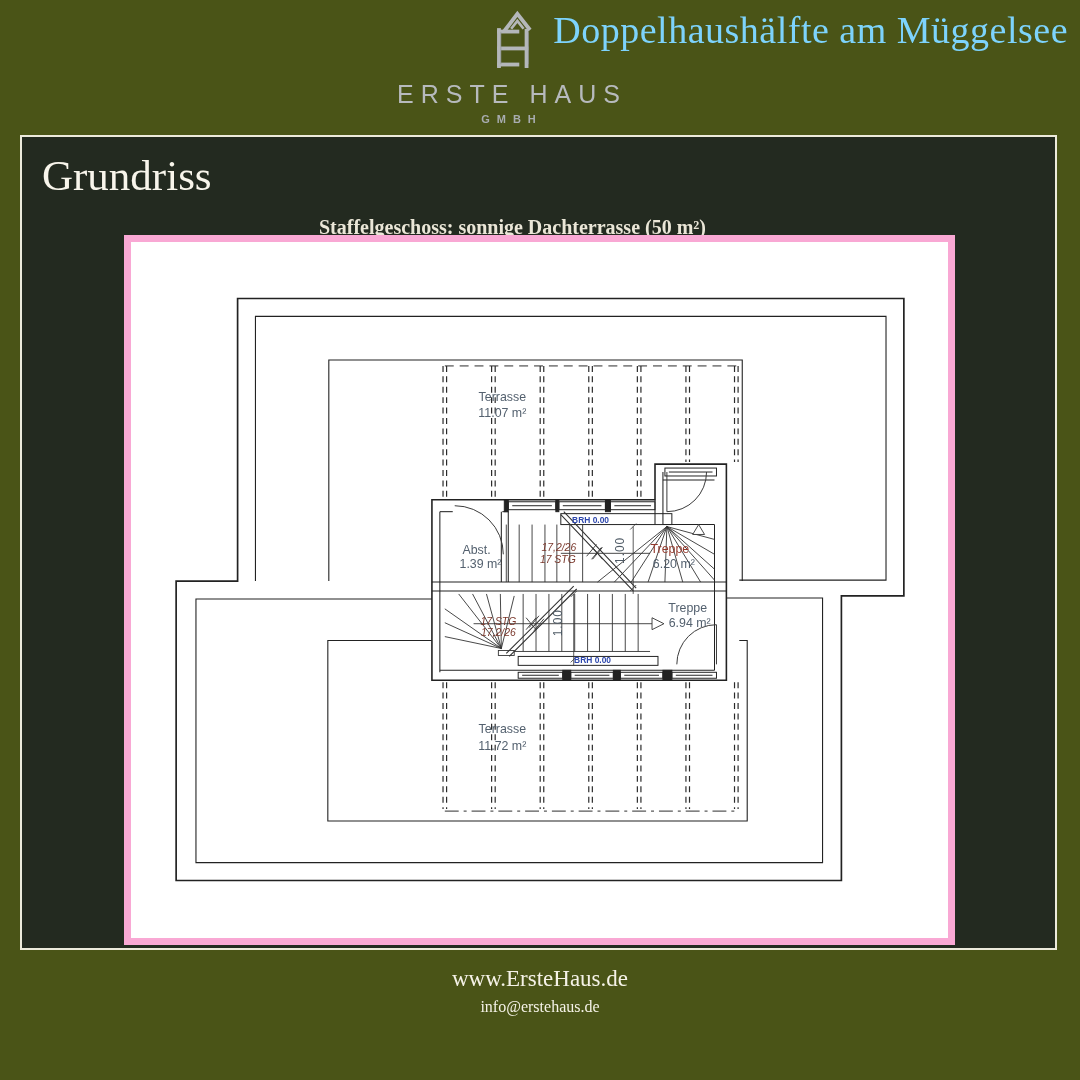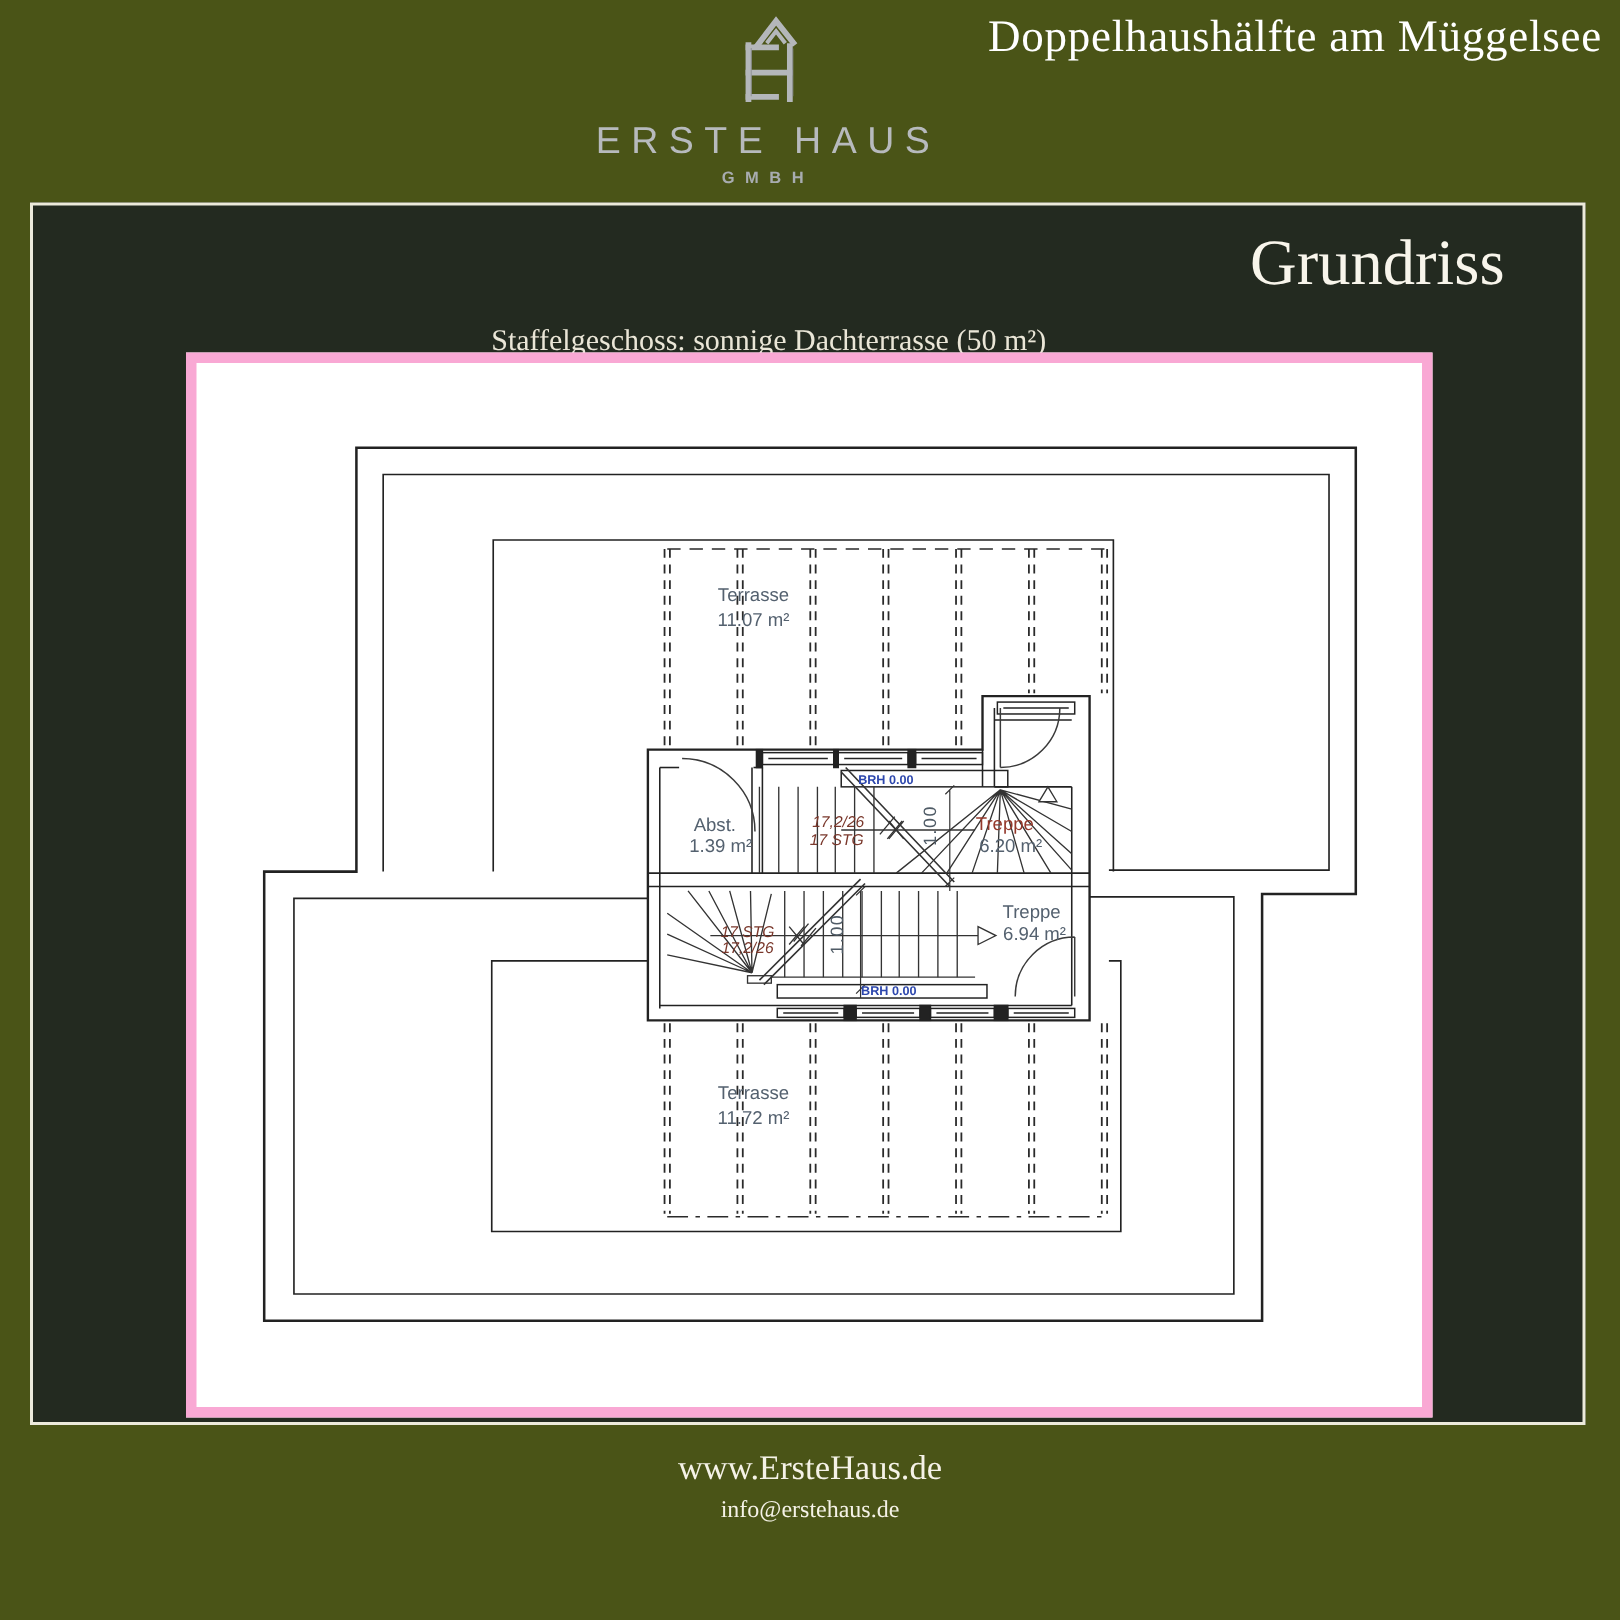--- a/index.html
+++ b/index.html
@@ -11,30 +11,30 @@
   .serif{font-family:"Liberation Serif","DejaVu Serif",serif;}
 
   
   .logo-wrap{position:absolute;top:6px;left:0;width:1080px;text-align:center;
              transform:translateX(-28px);}
   .logo-icon{display:block;margin:0 auto;}
   .brand-name{margin-top:6px;font-size:25px;letter-spacing:7px;color:#b7babd;
               font-weight:500;}
   .brand-sub{margin-top:4px;font-size:11px;letter-spacing:7px;color:#a8acb0;
              font-weight:700;}
-  .headline{position:absolute;top:8px;right:12px;font-size:30px;color:#ffffff;
+  .headline{position:absolute;top:8px;right:12px;font-size:38px;color:#7dd3fc;
             letter-spacing:0.5px;}
 
   
   .panel{position:absolute;left:20px;top:135px;width:1033px;height:811px;
          background:#232a20;border:2px solid #eceadb;}
-  .panel-title{margin-top:14px;padding-right:52px;text-align:right;
-               font-size:43px;color:#f8f5eb;}
+  .panel-title{margin-top:14px;padding-right:52px;text-align:left;
+               font-size:43px;color:#f8f5eb;margin-left:20px;}
   .panel-subtitle{margin-top:16px;padding-right:52px;text-align:center;
-                  font-size:20px;color:#eae6d7;}
+                  font-size:20px;color:#eae6d7;font-weight:bold;}
 
   
   .plan{position:absolute;left:102px;top:98px;width:817px;height:696px;
         background:#ffffff;border:7px solid #f9a8d4;}
   .plan svg{display:block;width:100%;height:100%;}
 
   
   text{font-family:"Liberation Sans",sans-serif;}
   .room-lbl{fill:#54616f;font-size:12.5px;text-anchor:middle;}
   .room-lbl-red{fill:#94392c;font-size:12.5px;text-anchor:middle;}

